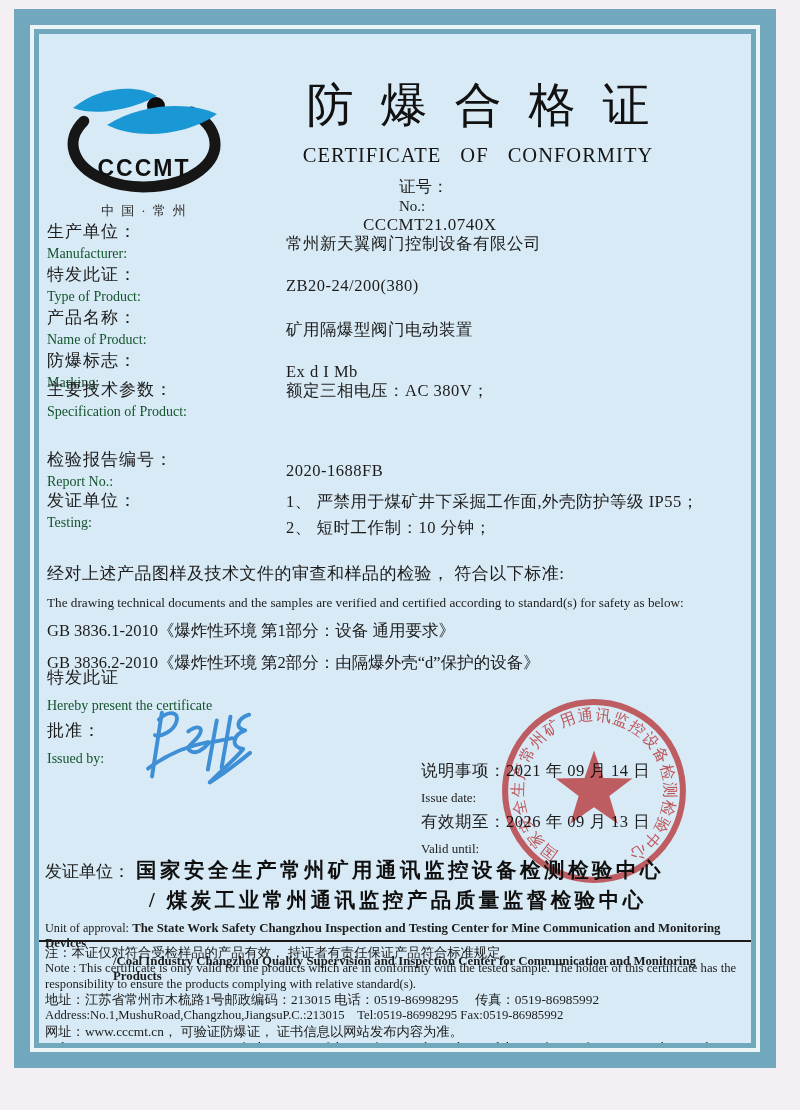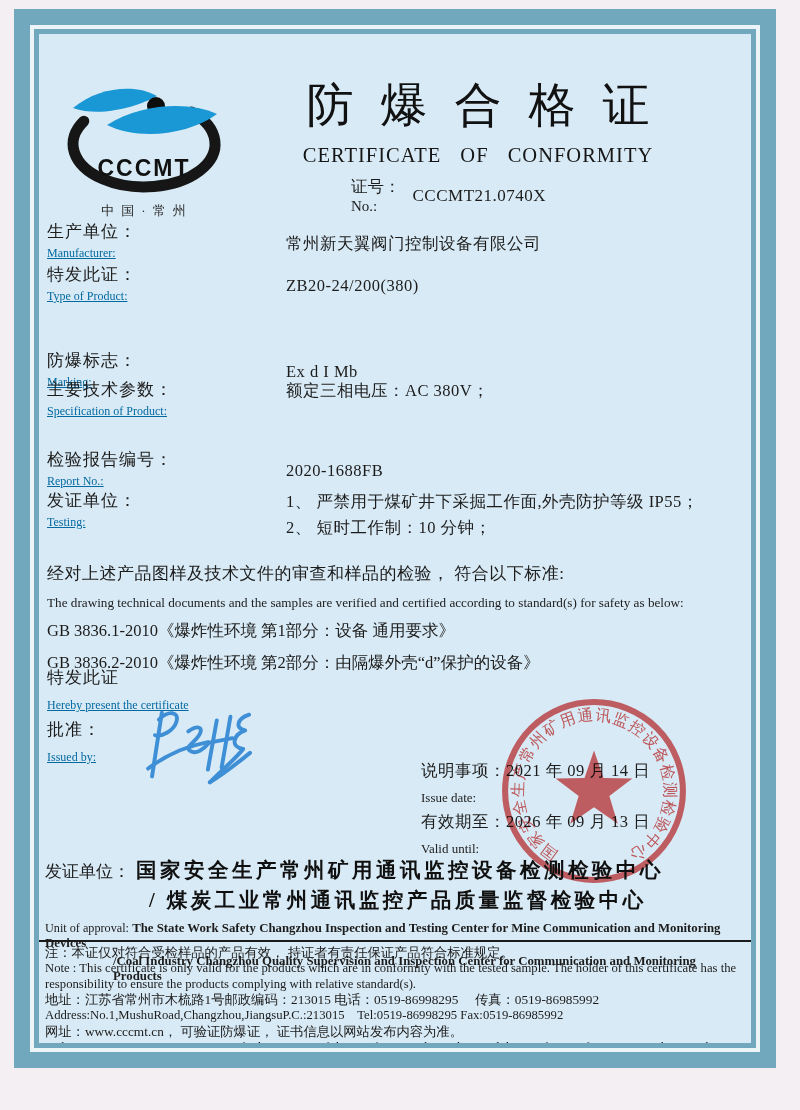--- a/index.html
+++ b/index.html
@@ -14,30 +14,30 @@
   .content { position:relative; width:100%; height:100%; overflow:hidden; }
   .abs { position:absolute; }
 
   
   .logo { left:20px; top:44px; width:176px; text-align:center; }
   .logo-cap { margin-top:2px; font-size:13px; letter-spacing:7px; color:#2a2a2a; }
   .title-cn { left:198px; top:40px; width:482px; text-align:center;
               font-size:47px; letter-spacing:27px; text-indent:27px; color:#111; }
   .title-en { left:198px; top:110px; width:482px; text-align:center;
               font-size:20.5px; word-spacing:13px; letter-spacing:1px; color:#161616; }
-  .certno { left:312px; top:142px; display:flex; align-items:center; }
+  .certno { left:312px; top:142px; display:flex; align-items:center;flex-direction:column; }
   .certno-labels { text-align:left; }
   .certno-cn { font-size:16.5px; }
   .certno-en { font-size:15px; }
   .certno-val { font-size:17px; margin-left:12px; letter-spacing:0.5px; }
 
   
   .row { left:8px; width:694px; }
   .lcn { font-size:17px; letter-spacing:1px; }
-  .len { font-size:12px; margin-top:3px; color:#0369a1;text-decoration:underline; }
+  .len { font-size:14px; margin-top:3px; color:#14532d; }
   .val { position:absolute; left:239px; top:13px; font-size:16.5px; letter-spacing:0.5px; }
   .val2l { top:0; line-height:26px; }
 
   
   .standards { left:8px; top:528px; width:694px; }
   .std-cn { font-size:17px; letter-spacing:0.5px; }
   .std-en { font-size:13.2px; margin-top:10px; }
   .std-item { font-size:16.5px; margin-top:7px; line-height:25px; }
 
   
@@ -104,20 +104,25 @@
 
       <div class="abs row" style="top:186px">
         <div class="lcn">生产单位：</div>
         <div class="len">Manufacturer:</div>
         <div class="val">常州新天翼阀门控制设备有限公司</div>
       </div>
       <div class="abs row" style="top:229px">
         <div class="lcn">特发此证：</div>
         <div class="len">Type of Product:</div>
         <div class="val">ZB20-24/200(380)</div>
+      </div>
+      <div class="abs row" style="top:272px">
+        <div class="lcn">产品名称：</div>
+        <div class="len">Name of Product:</div>
+        <div class="val">矿用隔爆型阀门电动装置</div>
       </div>
       <div class="abs row" style="top:315px">
         <div class="lcn">防爆标志：</div>
         <div class="len">Marking:</div>
         <div class="val">Ex d I Mb</div>
       </div>
       <div class="abs row" style="top:344px">
         <div class="lcn">主要技术参数：</div>
         <div class="len">Specification of Product:</div>
         <div class="val" style="top:2px">额定三相电压：AC 380V；</div>

